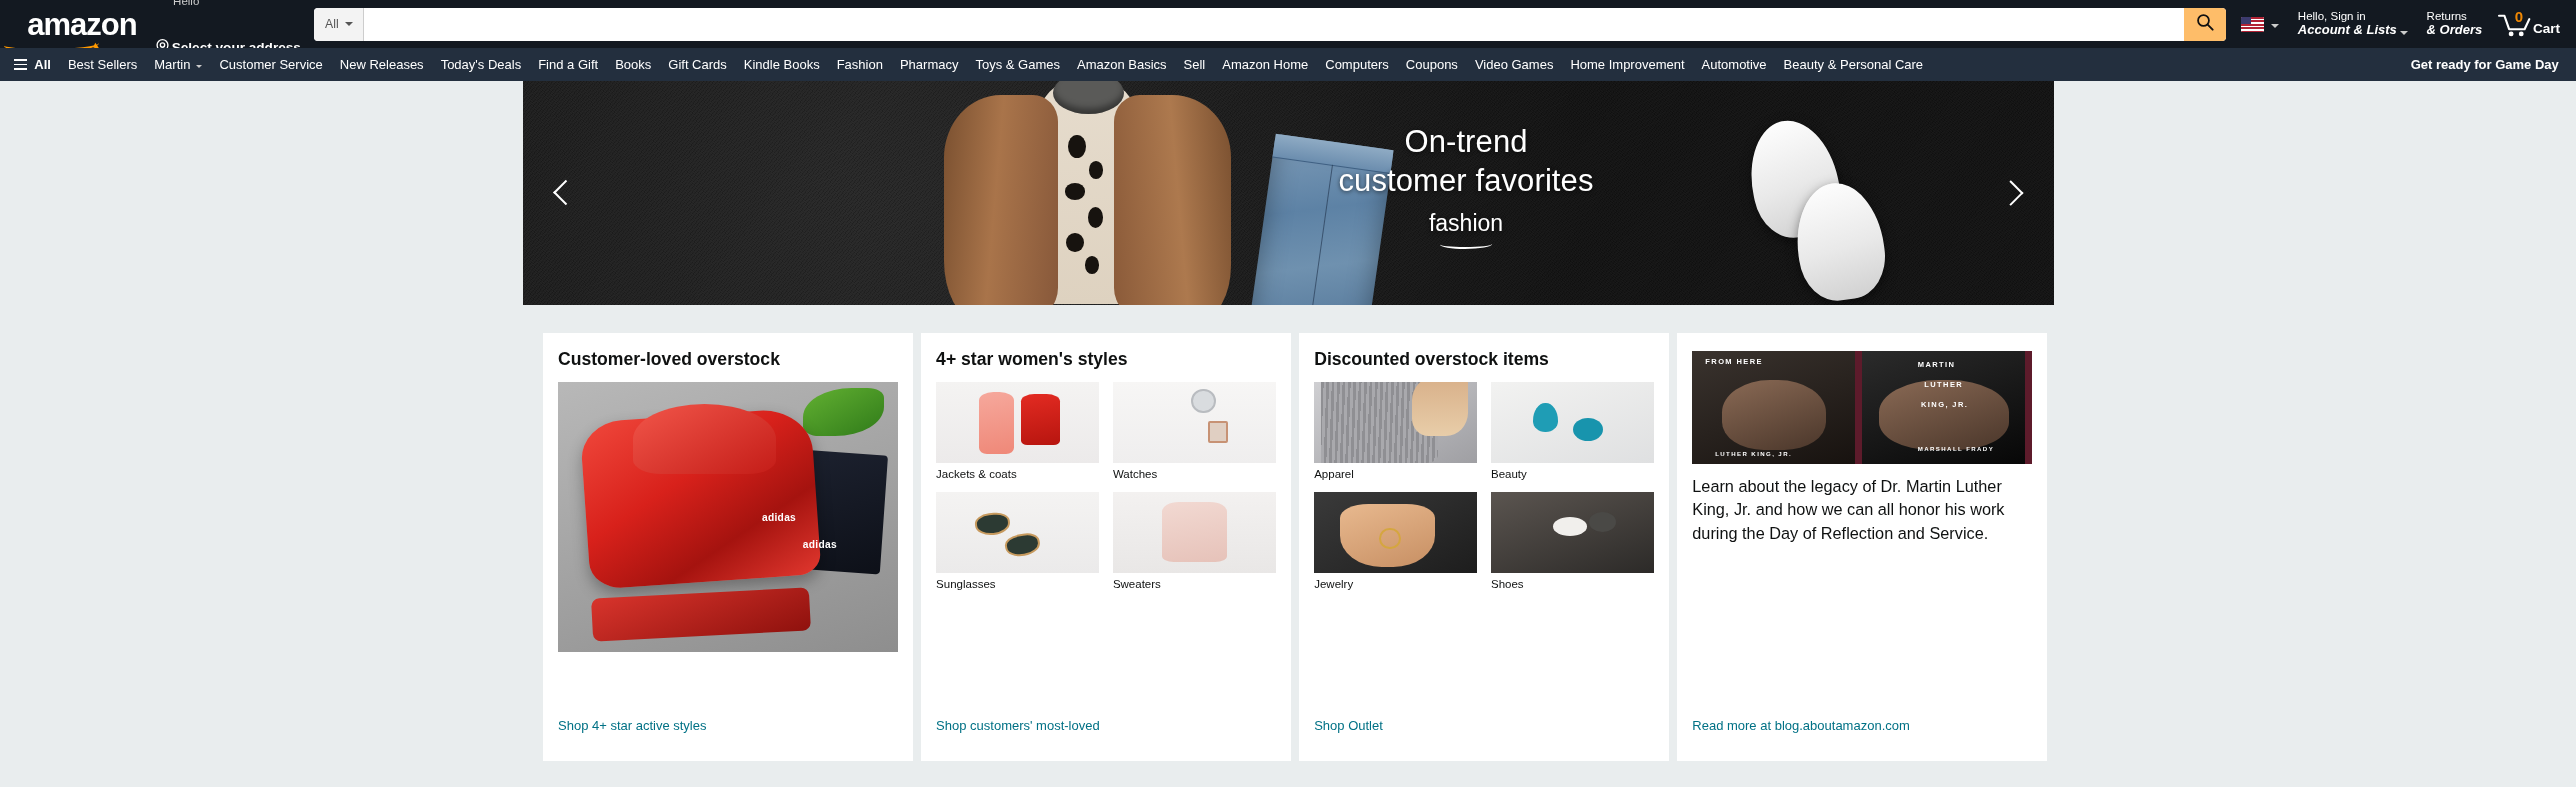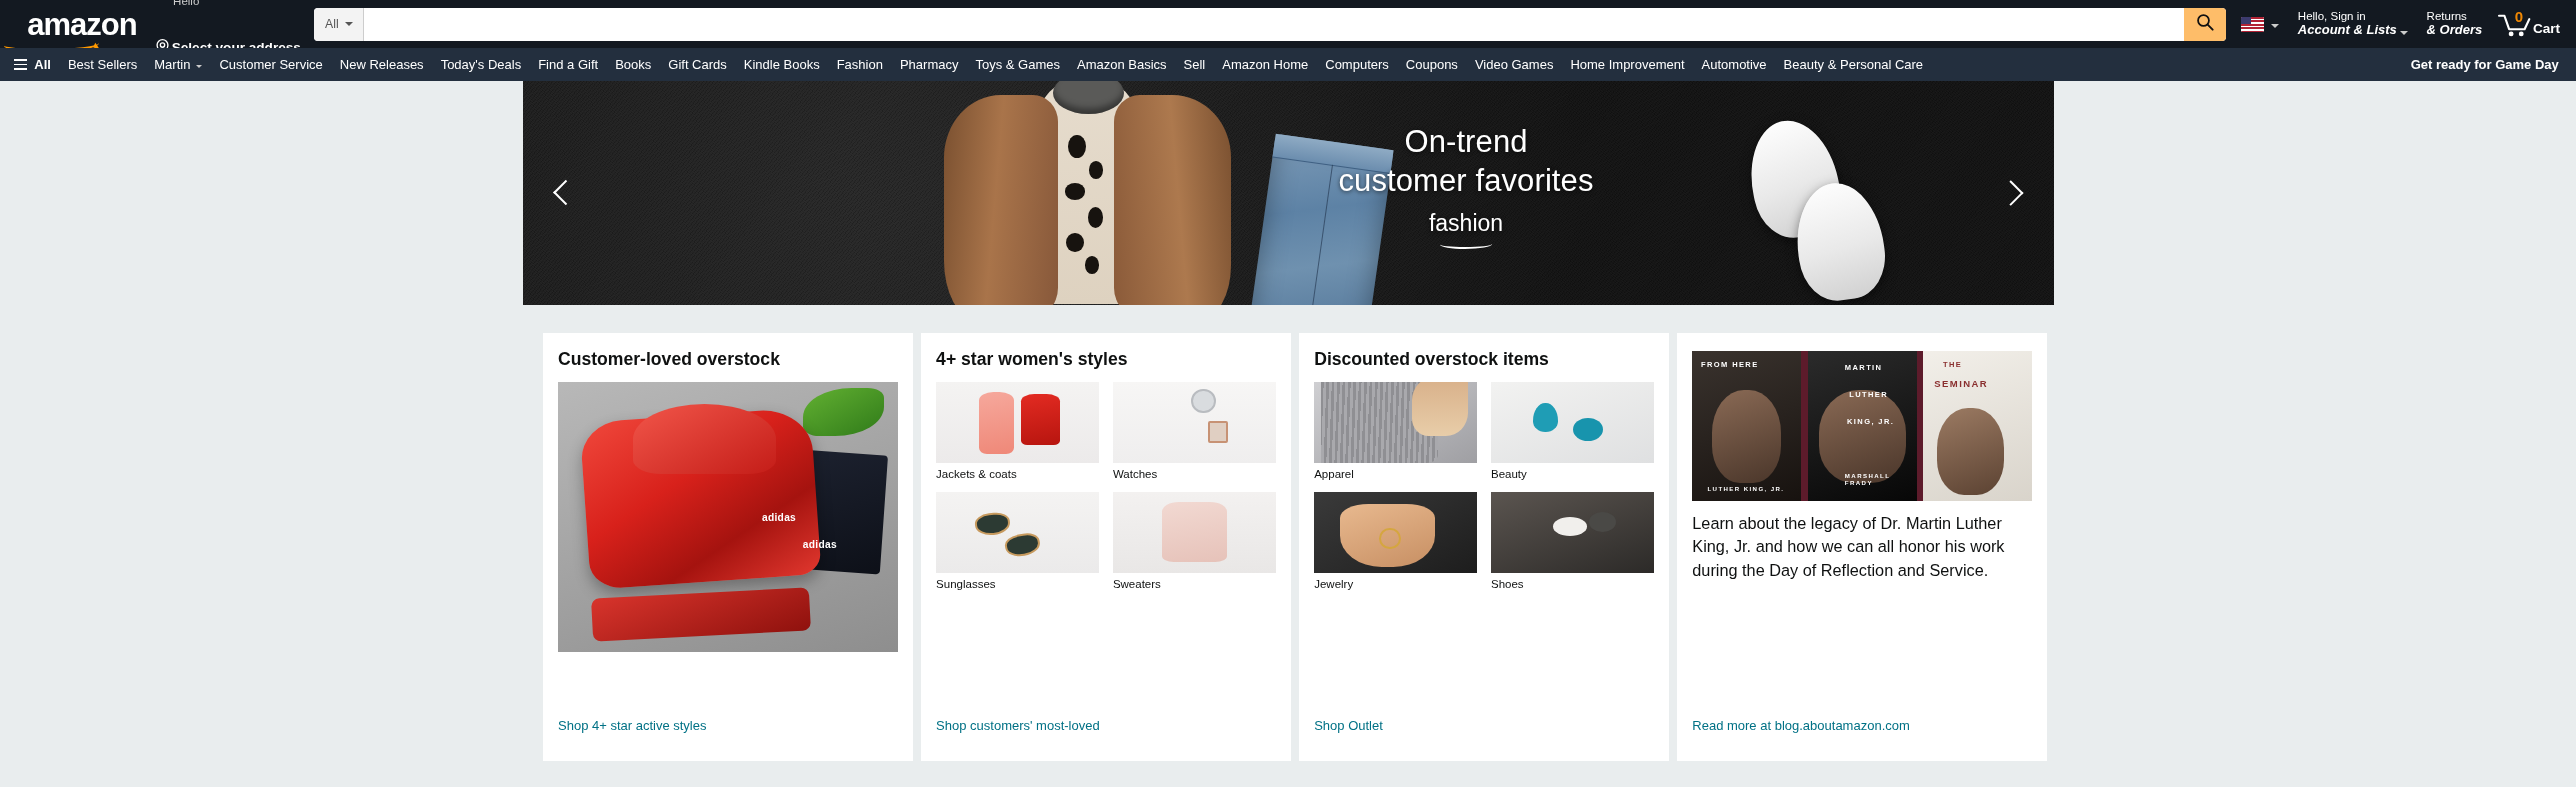--- a/index.html
+++ b/index.html
@@ -528,41 +528,36 @@
           <div class="tile-img">
               <div class="art a-shoes"></div>
             </div>
           <div class="tile-label">Shoes</div>
         </div>
       </div>
       <div class="card-link">Shop Outlet</div>
     </div>
 
     <div class="card">
-      <div class="big-img" style="height:150px;margin-top:1.4px;">
+      <div class="big-img" style="height:113px;margin-top:1.4px;">
         <div class="a-books">
           <div class="bk bk1">
               <div class="bk-face"></div>
               <div class="bk-txt" style="left:8%;top:6%;">FROM HERE</div>
               <div class="bk-txt" style="left:14%;bottom:6%;font-size:6.1px;">LUTHER KING, JR.</div>
             </div>
           <div class="bk-sep"></div>
           <div class="bk bk2">
               <div class="bk-face" style="left:10%;width:80%;"></div>
               <div class="bk-txt" style="left:34%;top:8%;">MARTIN</div>
               <div class="bk-txt" style="left:38%;top:26%;">LUTHER</div>
               <div class="bk-txt" style="left:36%;top:44%;">KING, JR.</div>
               <div class="bk-txt" style="left:34%;bottom:10%;font-size:6.1px;">MARSHALL FRADY</div>
             </div>
           <div class="bk-sep"></div>
-          <div class="bk bk3">
-              <div class="bk-txt" style="left:18%;top:6%;">THE</div>
-              <div class="bk-txt" style="left:10%;top:18%;font-size:9.5px;">SEMINAR</div>
-              <div class="bk-face" style="left:12%;top:38%;width:62%;height:58%;"></div>
-            </div>
         </div>
       </div>
       <div class="mlk-body">Learn about the legacy of Dr. Martin Luther King, Jr. and how we can all honor his work during the Day of Reflection and Service.</div>
       <div class="card-link">Read more at blog.aboutamazon.com</div>
     </div>
 
   </div>
 </div>
 
 

